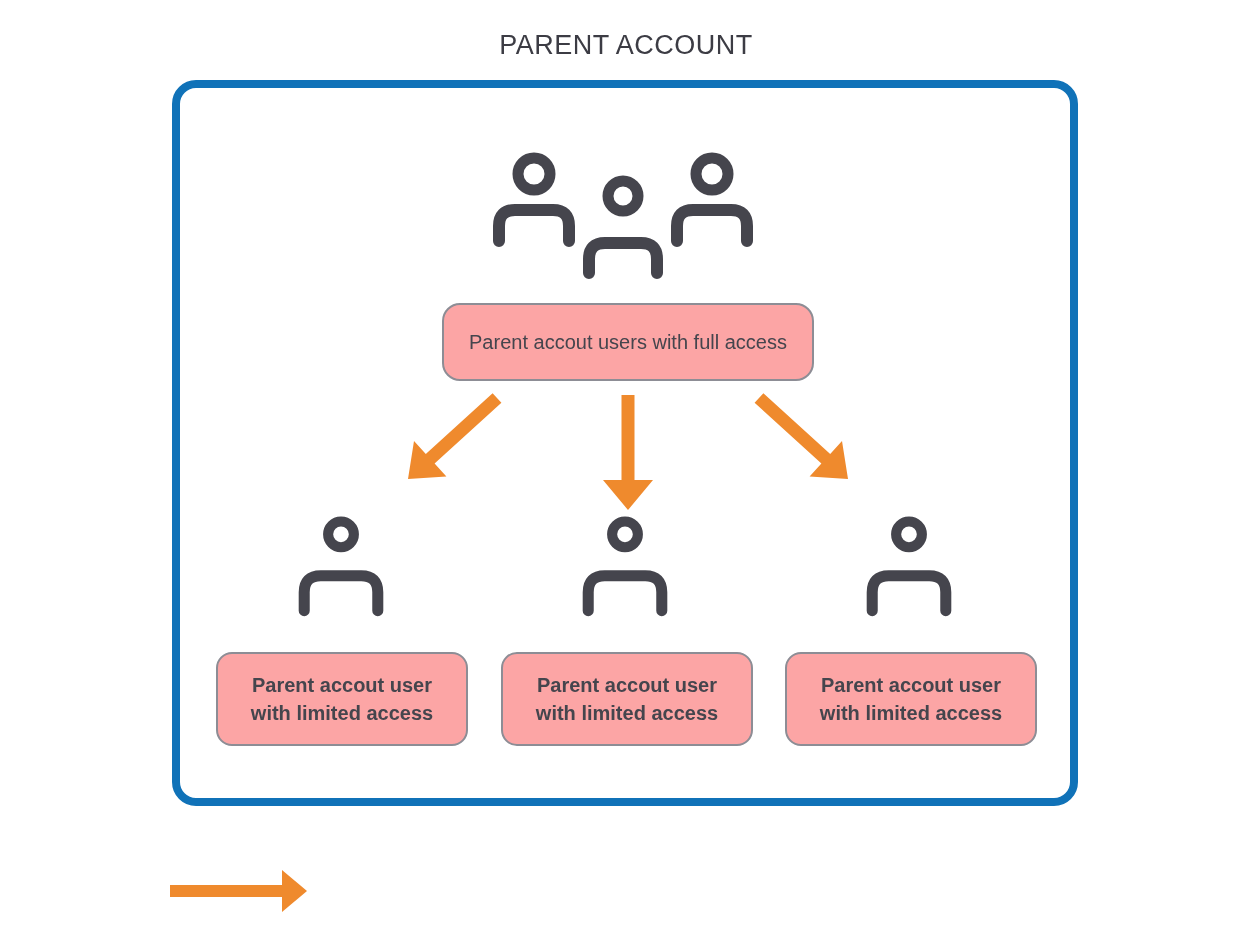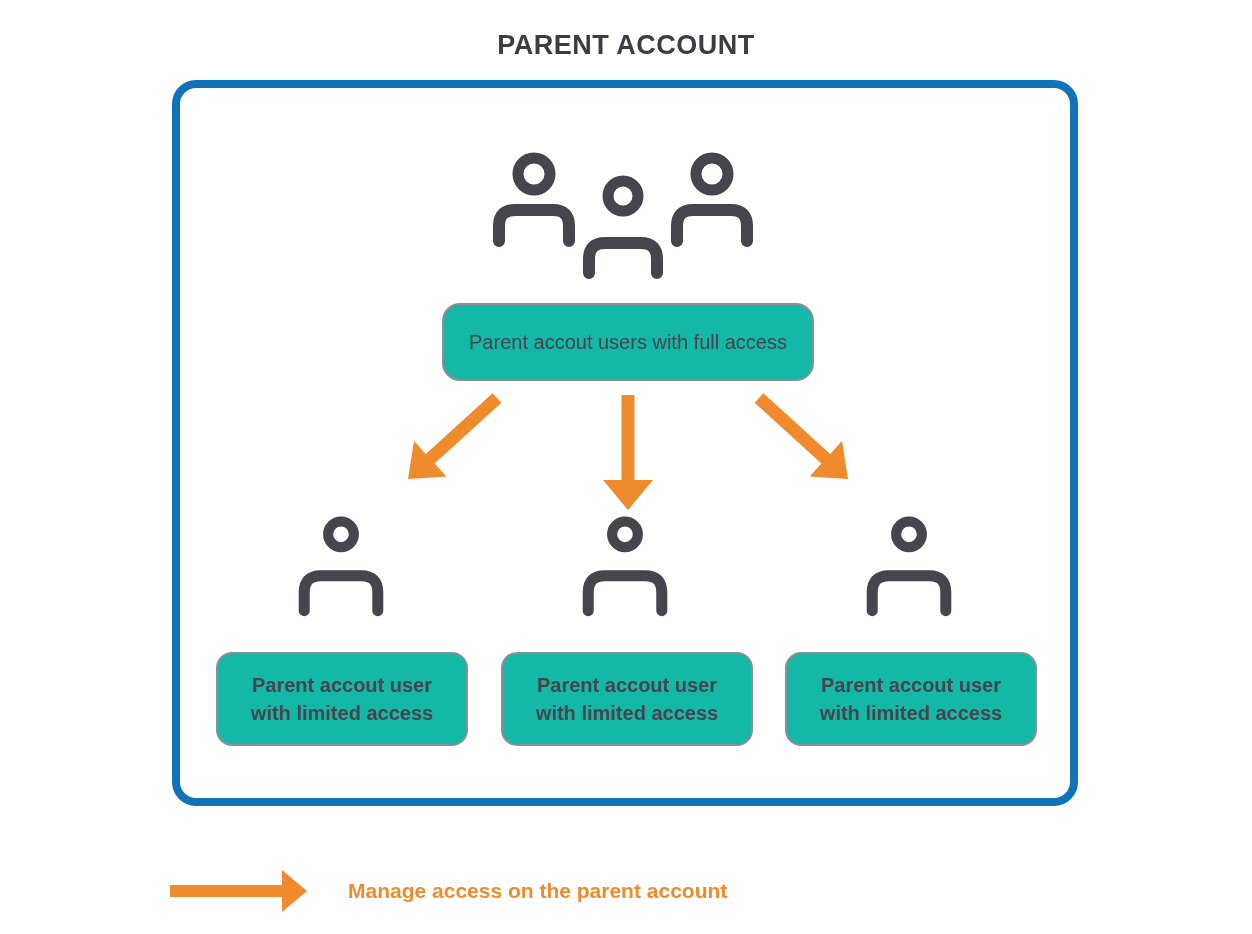--- a/index.html
+++ b/index.html
@@ -8,37 +8,37 @@
     background:#ffffff;
     font-family:"Liberation Sans",sans-serif;
     position:relative;
     overflow:hidden;
   }
   .stage{position:absolute;left:0;top:0;width:1252px;height:934px;}
 
   .title{
     position:absolute;left:0;top:30px;width:1252px;
     text-align:center;
-    font-size:27px;font-weight:700;letter-spacing:.5px;
+    font-size:27px;font-weight:400;letter-spacing:.5px;
     color:#3c3c44;
   }
 
   .parent-box{
     position:absolute;left:172px;top:80px;
     width:890px;height:710px;
     border:8px solid #1072b8;
     border-radius:24px;
     background:#ffffff;
   }
 
   .icon-abs{position:absolute;}
 
   .pill{
     position:absolute;
-    background:#14b8a6;
+    background:#fca5a5;
     border:2px solid #8d8d95;
     border-radius:16px;
     display:flex;align-items:center;justify-content:center;
     text-align:center;
     color:#45454d;
     font-size:20px;
     line-height:28px;
   }
   .pill-full{
     left:442px;top:303px;width:368px;height:74px;
@@ -138,16 +138,15 @@
     </span>
   </div>
 
   <div class="legend">
     <svg class="icon-abs" style="left:170px;top:869px;" width="137" height="44" viewBox="0 0 137 44">
       <g fill="#ef8a2d">
         <rect x="0" y="16" width="114" height="12"></rect>
         <polygon points="112,1 137,22 112,43"></polygon>
       </g>
     </svg>
-    <div class="legend-label">Manage access on the parent account</div>
   </div>
 
 </div>
 
 </body></html>

